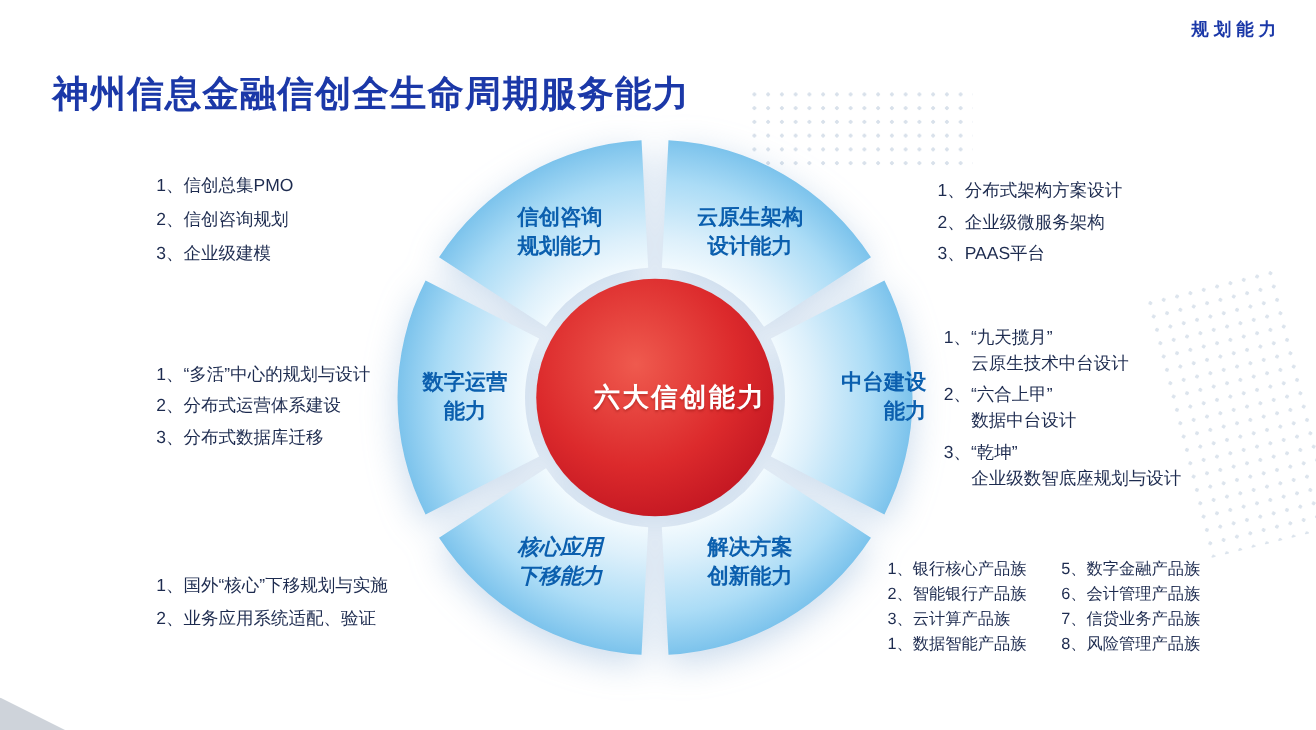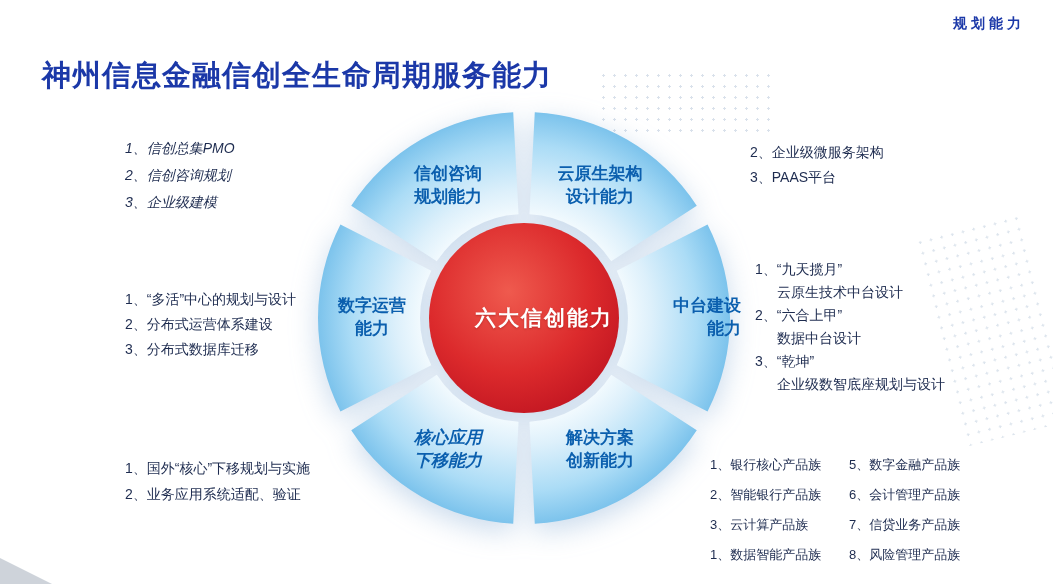--- a/index.html
+++ b/index.html
@@ -65,32 +65,32 @@
   .seg-5{left:372px;top:318px;}
   .center-label{
     position:absolute;left:544px;top:318px;transform:translate(-50%,-50%);
     color:#ffffff;font-size:21px;font-weight:800;letter-spacing:2px;
     white-space:nowrap;z-index:2;text-shadow:0 1px 2px rgba(120,0,0,.35);
   }
   
   .cap-list{position:absolute;z-index:2;color:var(--text_navy);font-size:14px;font-weight:500;}
   .cap-list .item{line-height:26px;white-space:nowrap;}
   .list-top-left{left:125px;top:135px;}
-  .list-top-left .item{line-height:27px;font-style:italic;}
+  .list-top-left .item{line-height:27px;}
   .list-top-right{left:750px;top:140px;}
   .list-top-right .item{line-height:25px;}
   .list-left-mid{left:125px;top:287px;}
   .list-left-mid .item{line-height:25px;}
   .list-right-mid{left:755px;top:258px;}
   .list-right-mid .line1{line-height:23px;white-space:nowrap;}
-  .list-right-mid .line2{line-height:23px;padding-left:22px;white-space:nowrap;}
+  .list-right-mid .line2{line-height:23px;padding-left:22px;white-space:nowrap;font-family:Liberation Mono, monospace;}
   .list-bottom-left{left:125px;top:455px;}
   .list-bottom-right{left:710px;top:445px;display:flex;gap:12px;font-size:13px;}
   .list-bottom-right .col{width:127px;}
-  .list-bottom-right .item{line-height:20px;margin-top:10px;}
+  .list-bottom-right .item{line-height:20px;}
 </style>
 </head>
 <body>
 
 <div class="slide">
 
   <div class="dots dots-top"></div>
   <div class="dots dots-right"></div>
   <div class="corner-accent"></div>
 
@@ -152,20 +152,21 @@
 
   <div class="center-label">六大信创能力</div>
 
   <div class="cap-list list-top-left">
     <div class="item">1、信创总集PMO</div>
     <div class="item">2、信创咨询规划</div>
     <div class="item">3、企业级建模</div>
   </div>
 
   <div class="cap-list list-top-right">
+    <div class="item">1、分布式架构方案设计</div>
     <div class="item">2、企业级微服务架构</div>
     <div class="item">3、PAAS平台</div>
   </div>
 
   <div class="cap-list list-left-mid">
     <div class="item">1、“多活”中心的规划与设计</div>
     <div class="item">2、分布式运营体系建设</div>
     <div class="item">3、分布式数据库迁移</div>
   </div>
 

